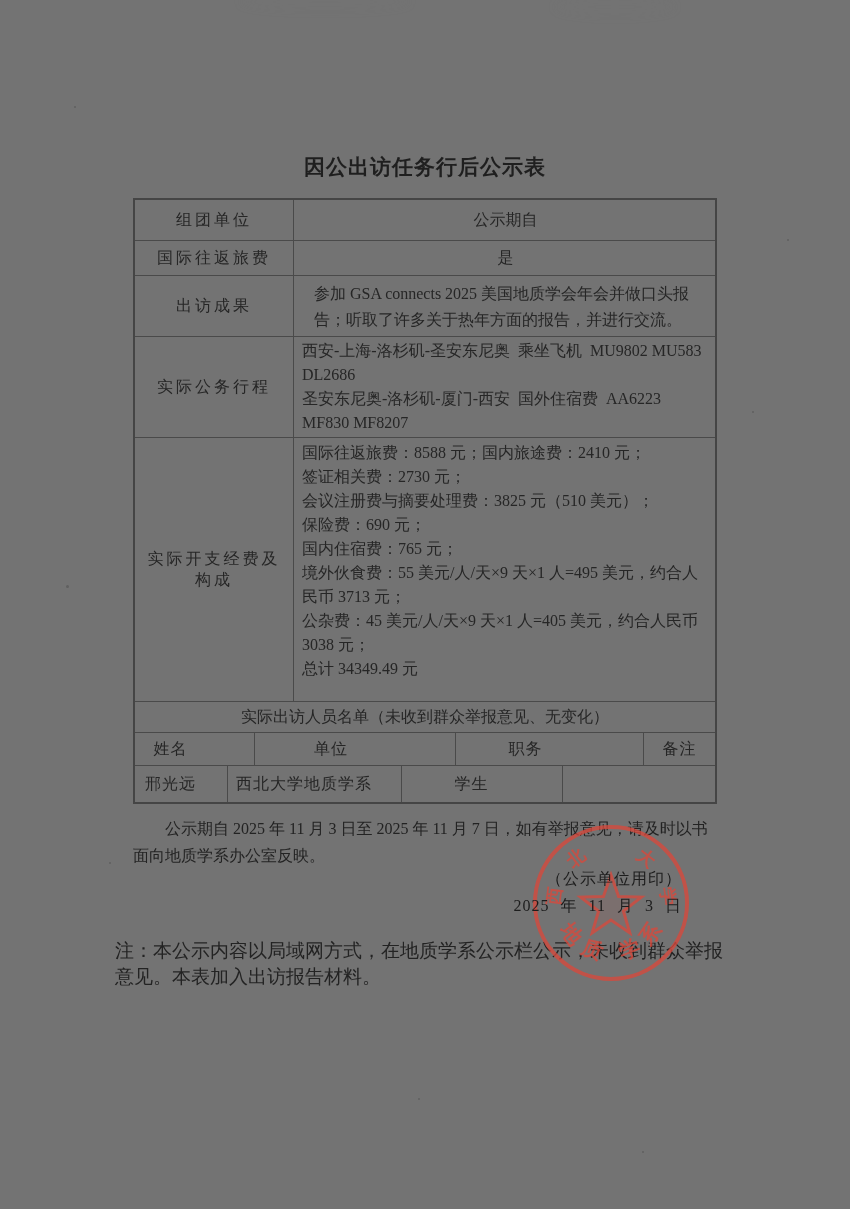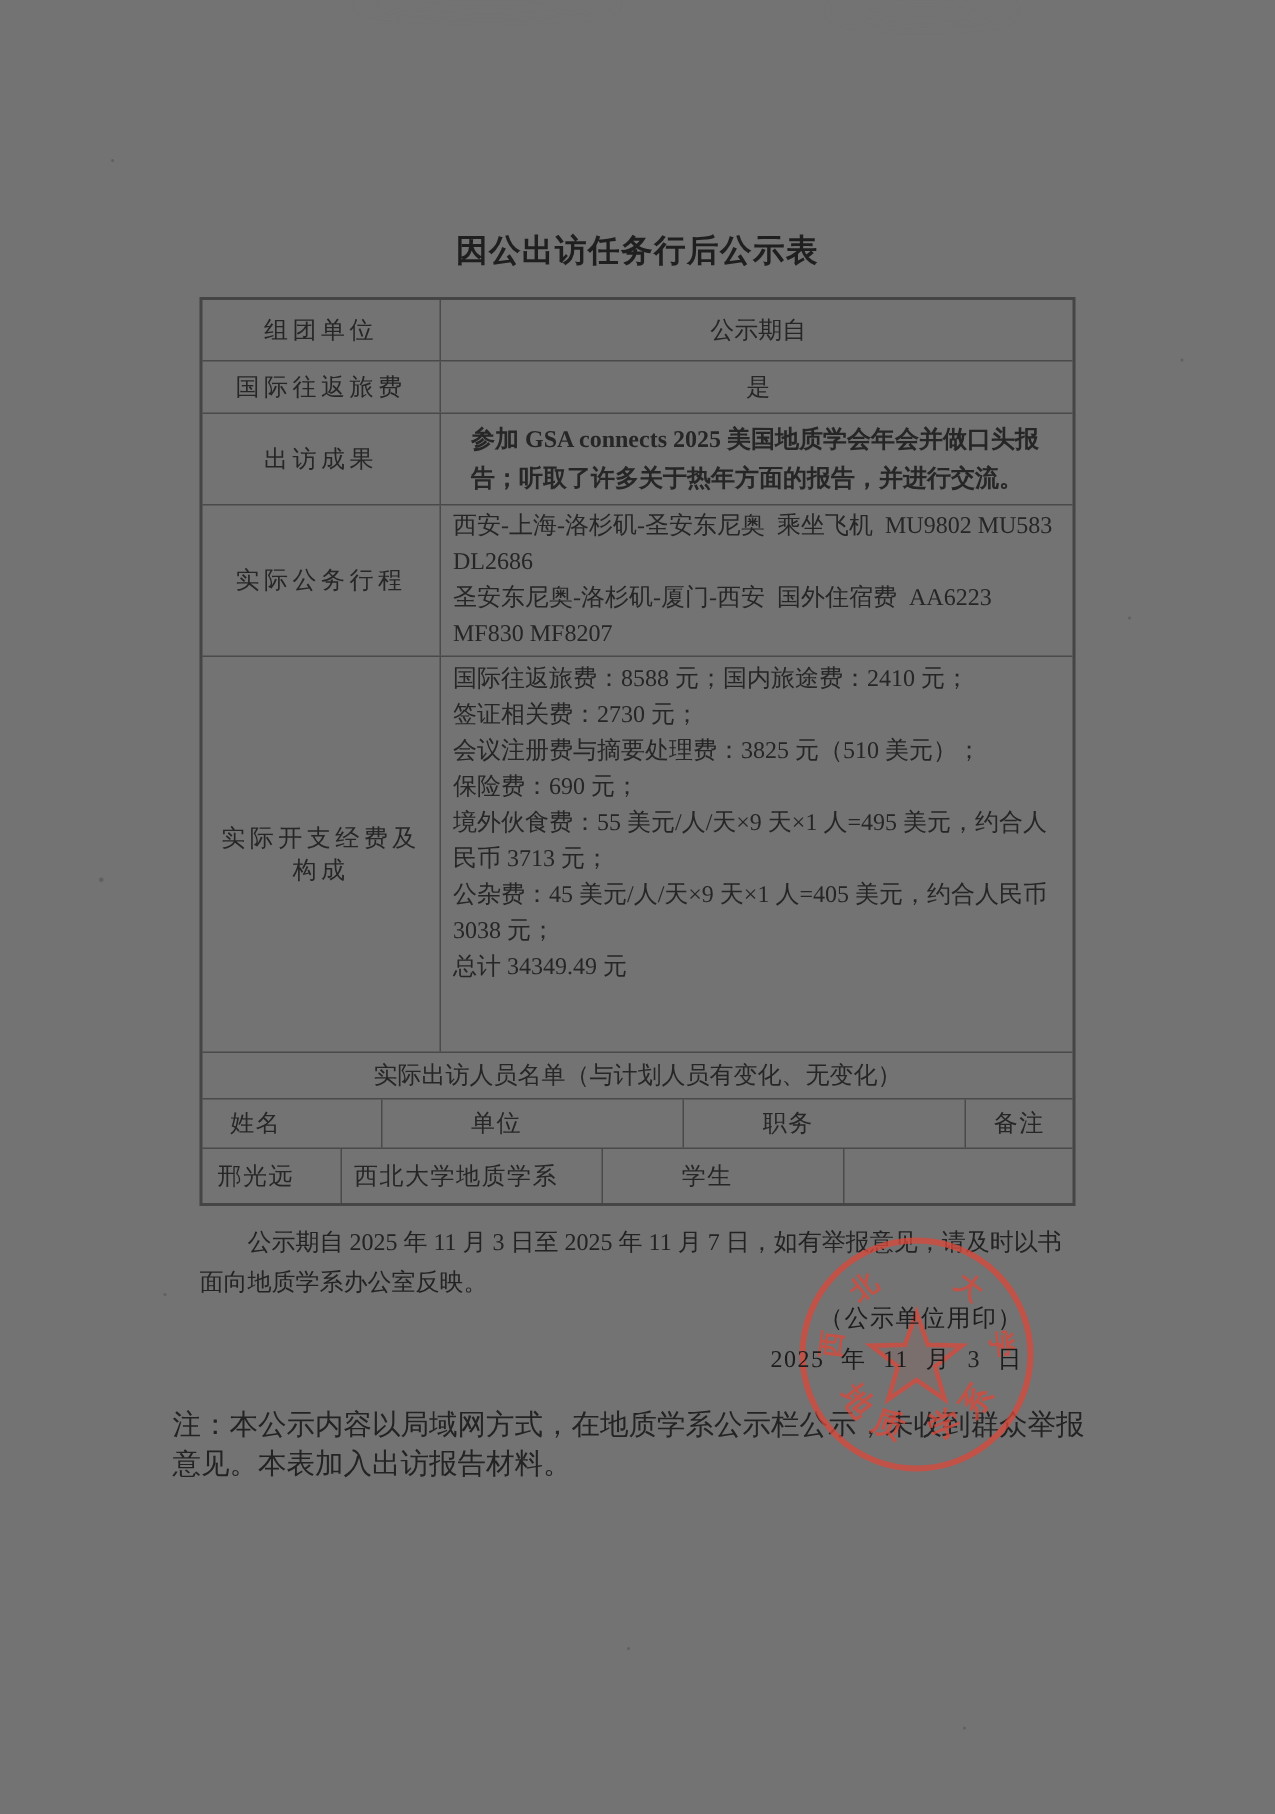--- a/index.html
+++ b/index.html
@@ -53,21 +53,21 @@
     justify-content: center;
     text-align: center;
     letter-spacing: 3px;
     padding: 2px 4px;
   }
   .t-value { flex: 1 1 auto; padding: 2px 6px 2px 8px; }
   .t-value.centered { display: flex; align-items: center; justify-content: center; text-align: center; }
   .r0 { min-height: 40px; }
   .r1 { min-height: 35px; }
   .r2 { min-height: 61px; gap: 12px; }
-  .r2 .t-value { line-height: 26px; padding-top: 5px; font-weight: bold; }
+  .r2 .t-value { line-height: 26px; padding-top: 5px; }
   .r3 { min-height: 95px; }
   .r3 .t-value { line-height: 24px; padding-top: 2px; }
   .r4 { min-height: 264px; }
   .r4 .t-value { line-height: 24px; padding-top: 3px; }
   .cell-line { white-space: pre-wrap; }
 
   .roster-title {
     border-top: 1.5px solid #4a4a4a;
     min-height: 31px;
     display: flex;
@@ -167,27 +167,28 @@
         </div>
       </div>
 
       <div class="t-row r4">
         <div class="t-label">实际开支经费及构成</div>
         <div class="t-value">
           <div class="cell-line">国际往返旅费：8588 元；国内旅途费：2410 元；</div>
           <div class="cell-line">签证相关费：2730 元；</div>
           <div class="cell-line">会议注册费与摘要处理费：3825 元（510 美元）；</div>
           <div class="cell-line">保险费：690 元；</div>
+          <div class="cell-line">国内住宿费：765 元；</div>
           <div class="cell-line">境外伙食费：55 美元/人/天×9 天×1 人=495 美元，约合人民币 3713 元；</div>
           <div class="cell-line">公杂费：45 美元/人/天×9 天×1 人=405 美元，约合人民币 3038 元；</div>
           <div class="cell-line">总计 34349.49 元</div>
         </div>
       </div>
 
-      <div class="roster-title">实际出访人员名单（与计划人员有变化、无变化）</div>
+      <div class="roster-title">实际出访人员名单（未收到群众举报意见、无变化）</div>
 
       <div class="roster-grid header">
         <div class="roster-cell">姓名</div>
         <div class="roster-cell">单位</div>
         <div class="roster-cell">职务</div>
         <div class="roster-cell">备注</div>
       </div>
 
       <div class="roster-grid data">
         <div class="roster-cell">邢光远</div>

